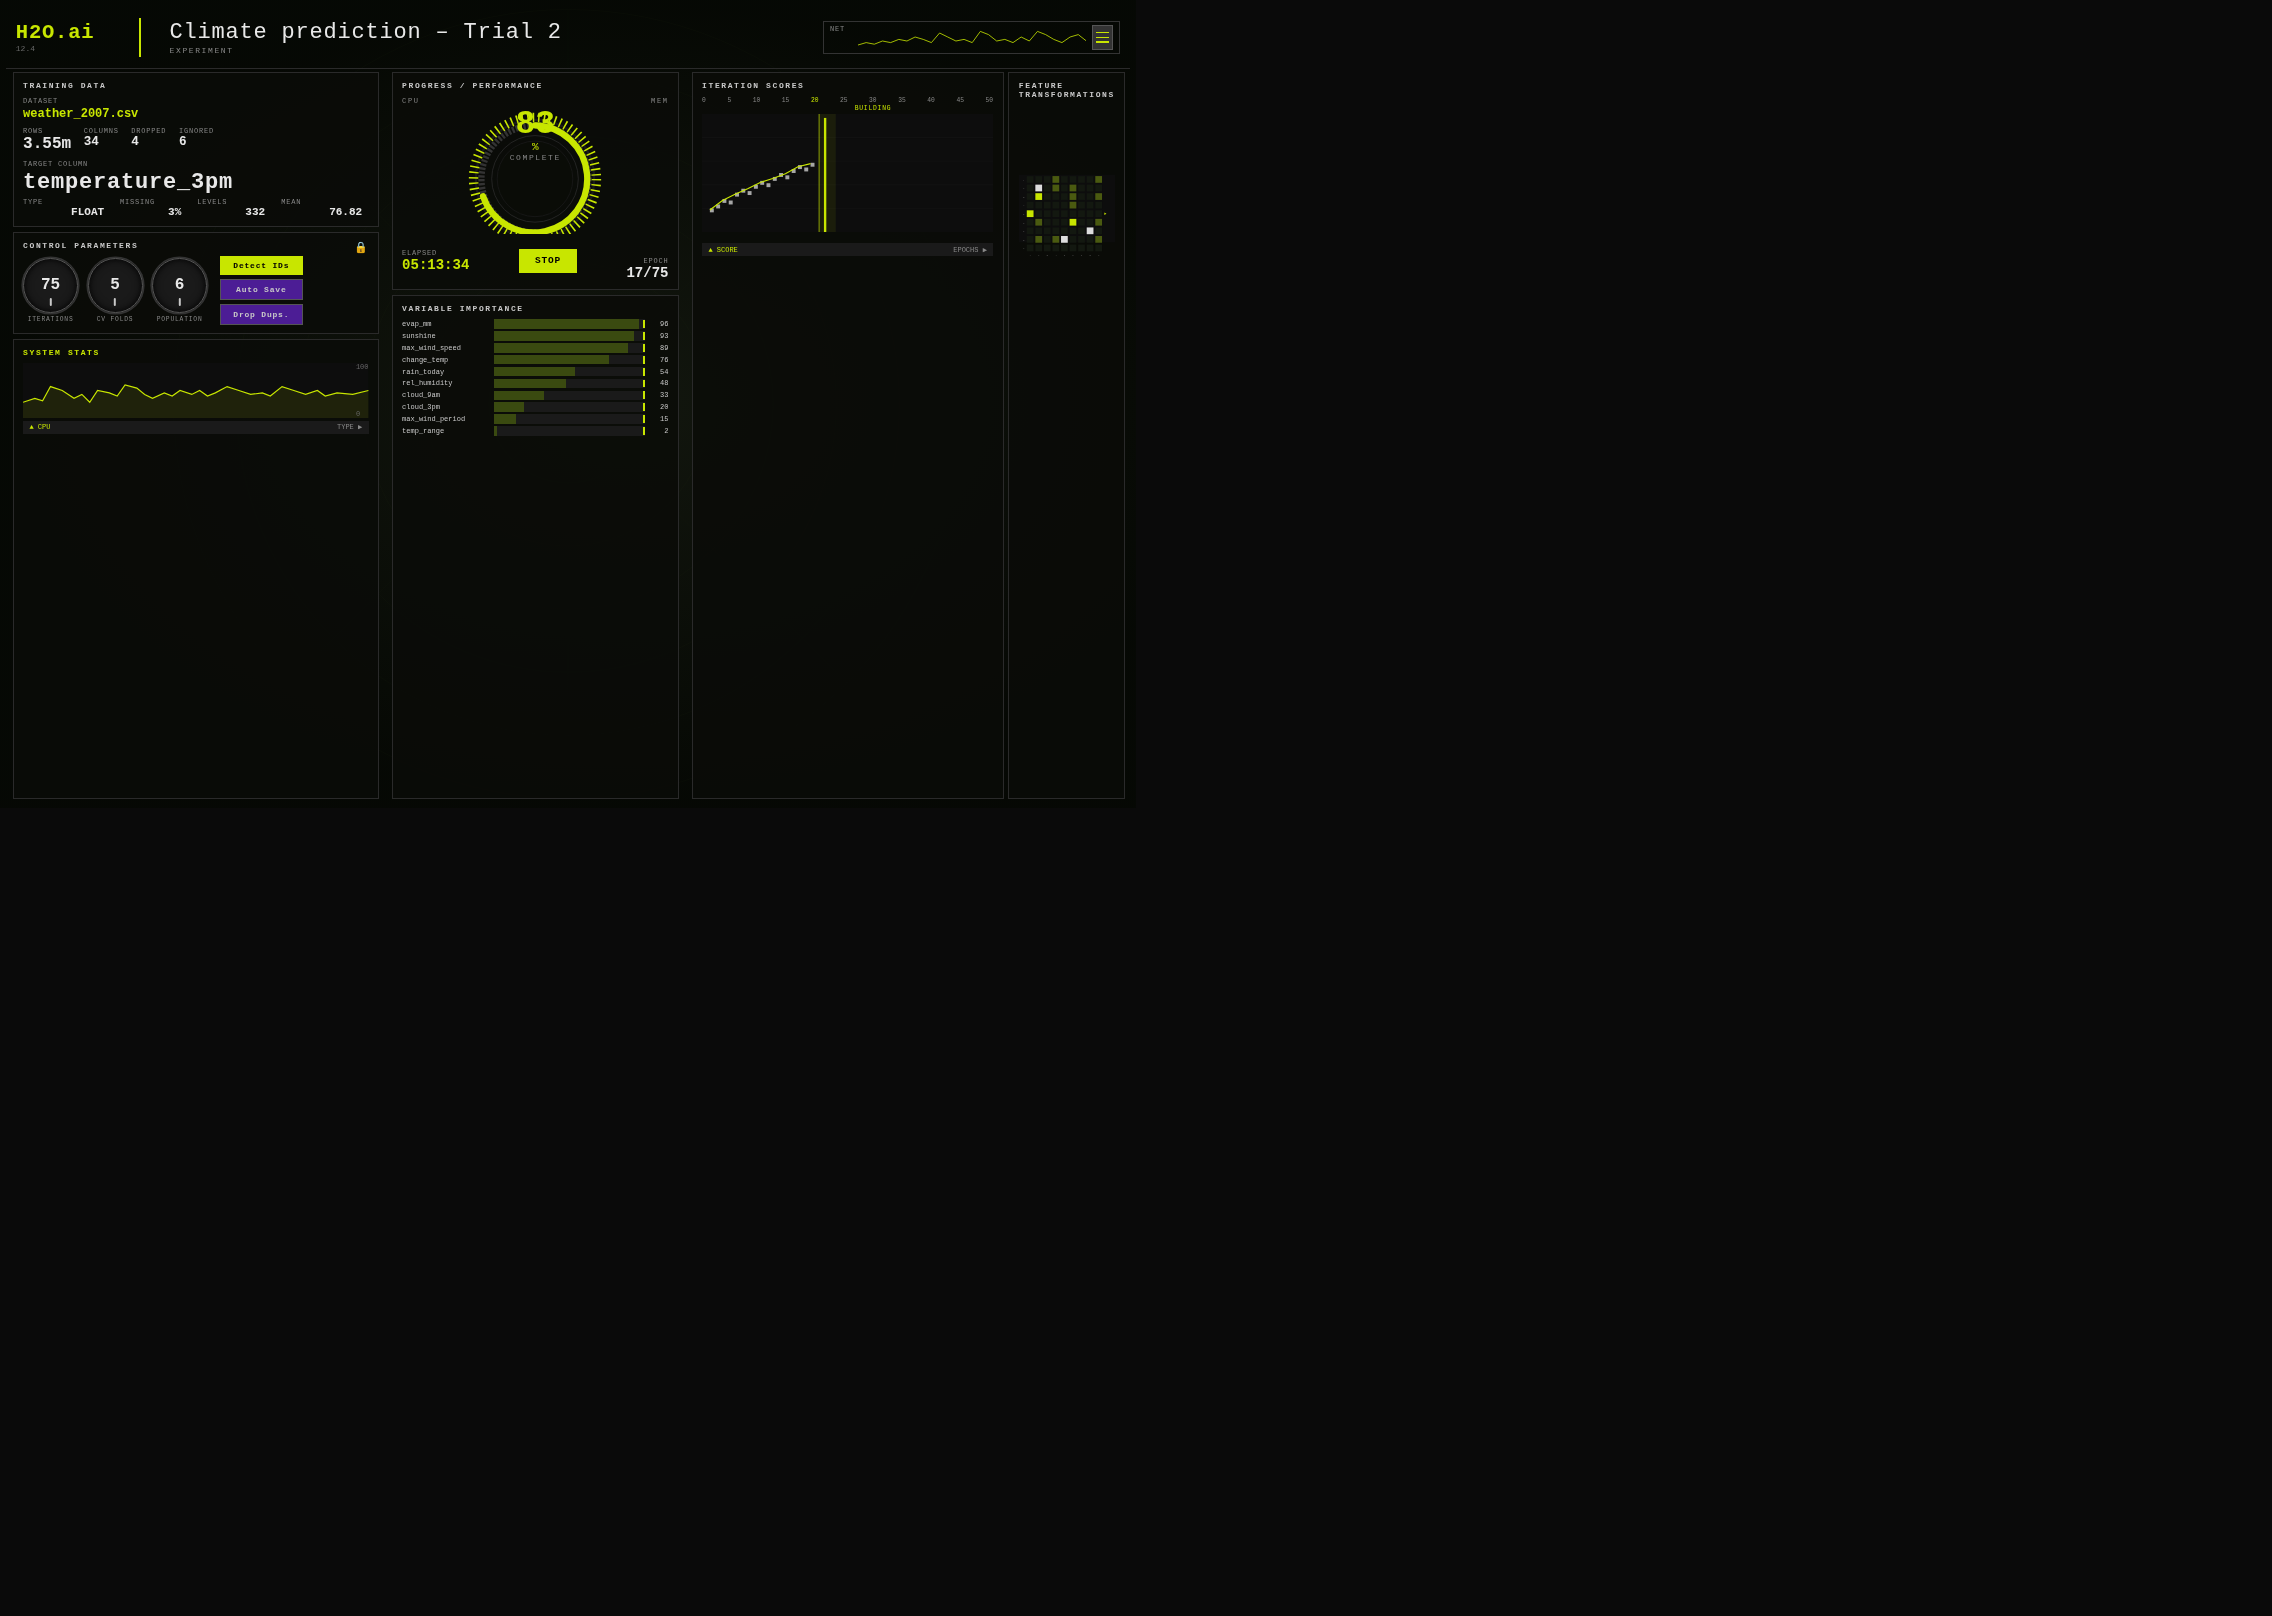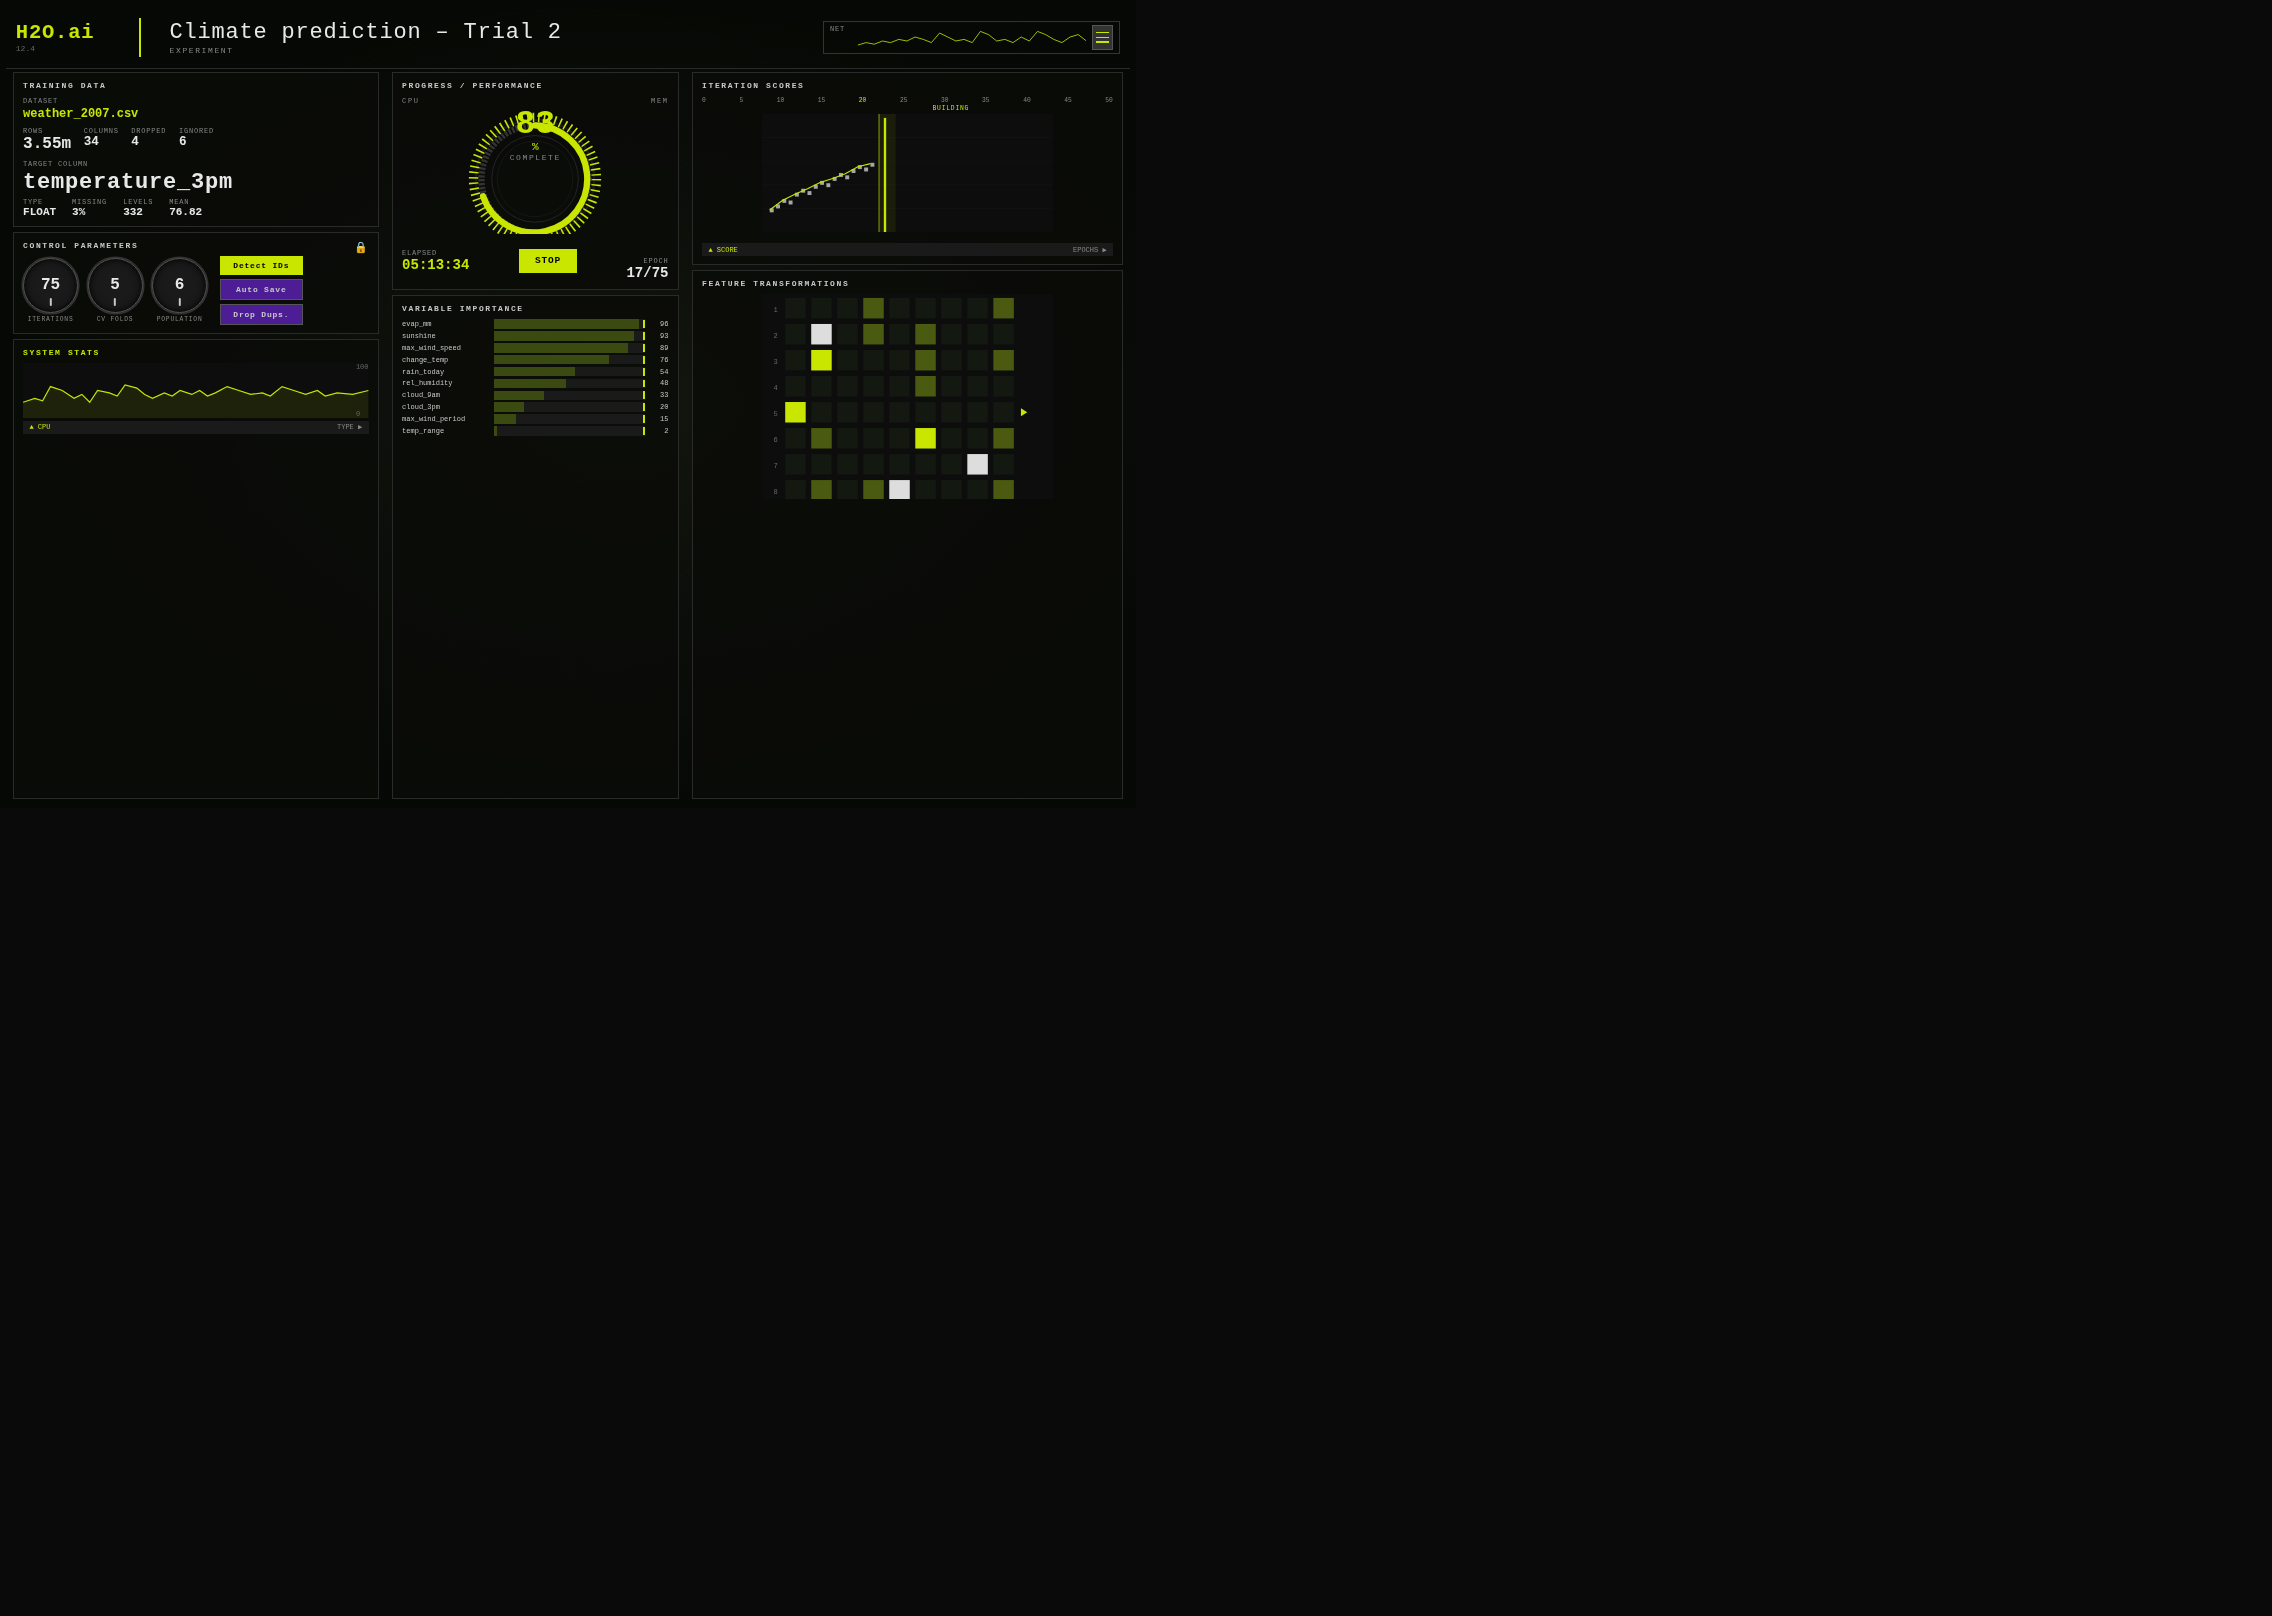--- a/index.html
+++ b/index.html
@@ -79,21 +79,21 @@
       flex-direction: column;
       padding: 3.2px 6.3px;
       gap: 4.7px;
     }
 
     
     .right-col {
       grid-column: 3;
       grid-row: 2 / 4;
       display: flex;
-      flex-direction: column;
+      flex-direction: row;
       padding: 3.2px 6.3px;
       gap: 4.7px;
     }
 
     
     .panel {
       background: rgba(10,12,8,0.85);
       border: 0.8px solid #2a2a2a;
       padding: 8px 9.5px;
     }
@@ -118,21 +118,21 @@
     .dataset-name { color: #c8e600; font-size: 12px; font-weight: bold; margin-bottom: 6.3px; }
     .stats-row { display: flex; gap: 12.6px; margin-bottom: 6.3px; }
     .stat-item { display: flex; flex-direction: column; }
     .stat-value { color: #e8e8e8; font-size: 16px; font-weight: bold; }
     .stat-value.small { font-size: 12.6px; }
     .stat-label { color: #888; font-size: 7px; letter-spacing: 0.8px; }
     .target-section { margin-top: 3.2px; }
     .target-value { color: #e8e8e8; font-size: 22px; font-weight: bold; letter-spacing: 0.8px; margin-bottom: 3.2px; }
     .target-stats-row { display: flex; gap: 16px; }
     .target-stat { display: flex; flex-direction: column; }
-    .target-stat-val { color: #e8e8e8; font-size: 11px; font-weight: bold; }
+    .target-stat-val { color: #e8e8e8; font-size: 11px; font-weight: bold; margin-left: 48px; }
 
     
     .control-panel { flex: 0 0 auto; }
     .control-header { display: flex; justify-content: space-between; align-items: flex-start; }
     .lock-icon { color: #888; font-size: 11px; }
     .knobs-row { display: flex; gap: 9.5px; align-items: center; }
     .knob-container { display: flex; flex-direction: column; align-items: center; gap: 3.2px; }
     .knob {
       width: 55px; height: 55px;
       border-radius: 50%;

